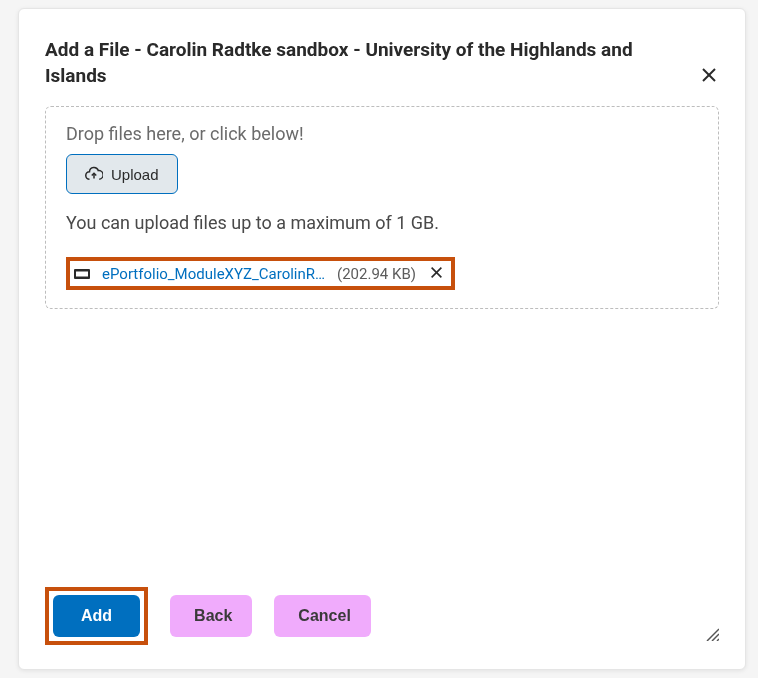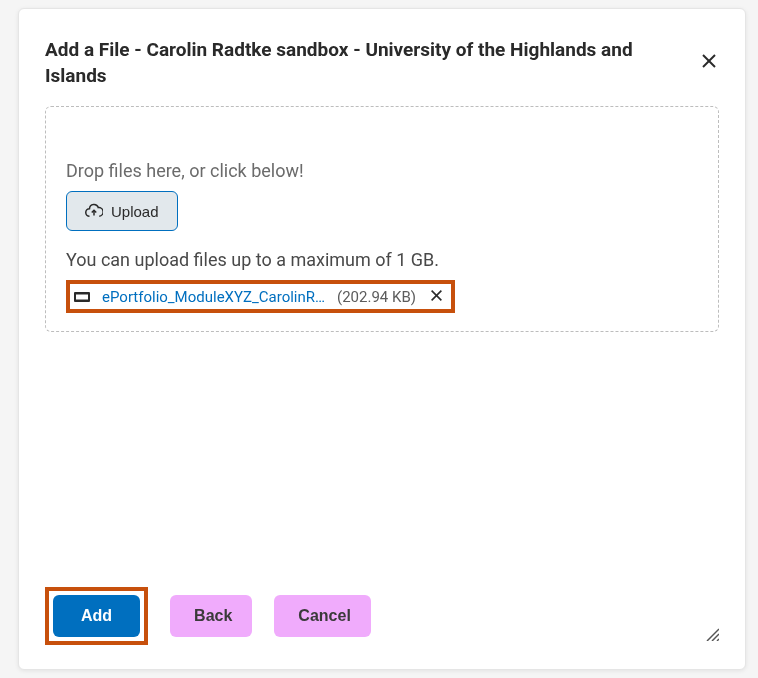--- a/index.html
+++ b/index.html
@@ -24,21 +24,21 @@
       background: #ffffff;
       border-radius: 6px;
       box-shadow: 0 1px 4px rgba(0,0,0,0.08);
       border: 1px solid #e5e5e5;
       display: flex;
       flex-direction: column;
       padding: 28px 26px 24px 26px;
     }
     .modal-header {
       display: flex;
-      align-items: center;
+      align-items: flex-end;
       justify-content: space-between;
       margin-bottom: 18px;
     }
     .modal-title {
       font-size: 19px;
       font-weight: 700;
       color: #2a2a2a;
       line-height: 1.35;
       padding-right: 12px;
     }
@@ -53,42 +53,41 @@
     .dropzone {
       border: 1px dashed #bdbdbd;
       border-radius: 6px;
       padding: 16px 20px 18px 20px;
       margin-bottom: 12px;
     }
     .drop-text {
       color: #6b6b6b;
       font-size: 18px;
       margin-bottom: 10px;
-      margin-top: 37px;
     }
     .upload-btn {
       display: inline-flex;
       align-items: center;
       gap: 8px;
       padding: 10px 18px;
       background: #e2e8ec;
       border: 1.5px solid #006fbf;
       border-radius: 6px;
       font-size: 15px;
       color: #2a2a2a;
       cursor: pointer;
     }
     .upload-icon svg {
       display: block;
     }
     .limit-text {
       color: #494949;
       font-size: 18px;
       margin-top: 18px;
-      margin-bottom: 10px;
+      margin-bottom: 24px;
     }
     .file-row-wrapper {
       border: 4px solid #c7500c;
       display: inline-flex;
       align-items: center;
       padding: 3px 6px 3px 4px;
       gap: 12px;
     }
     .file-icon {
       display: inline-flex;

